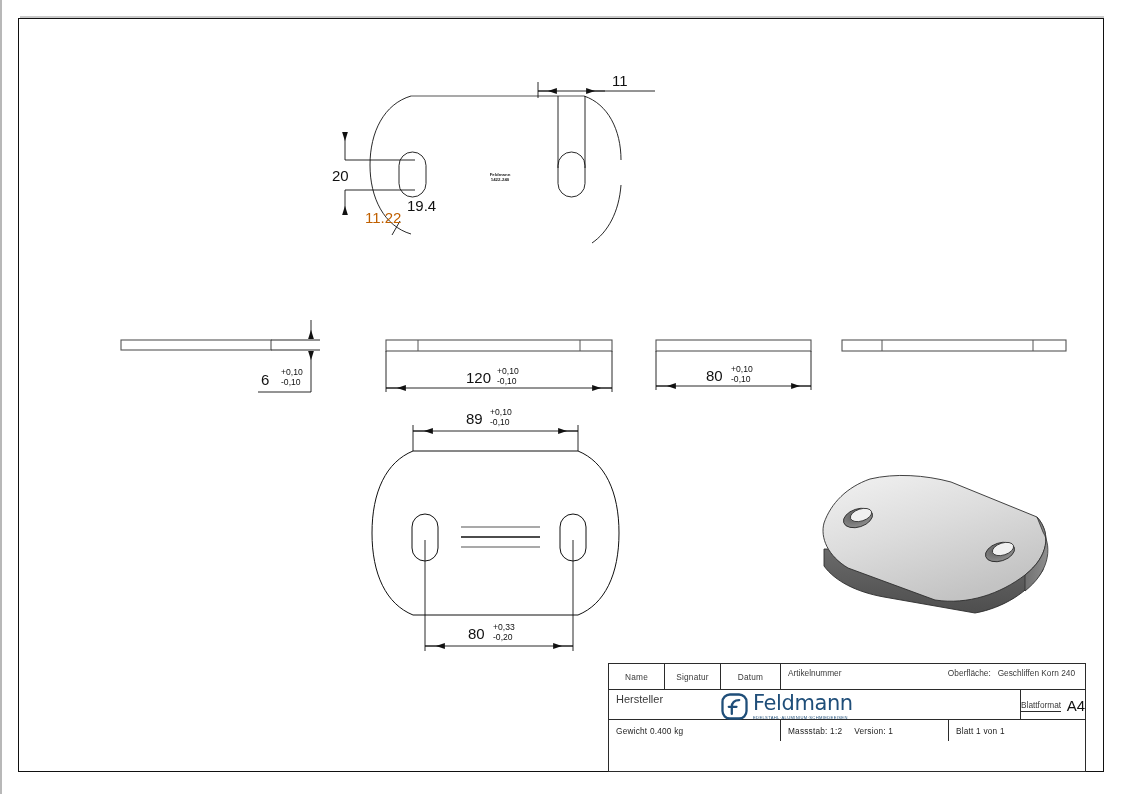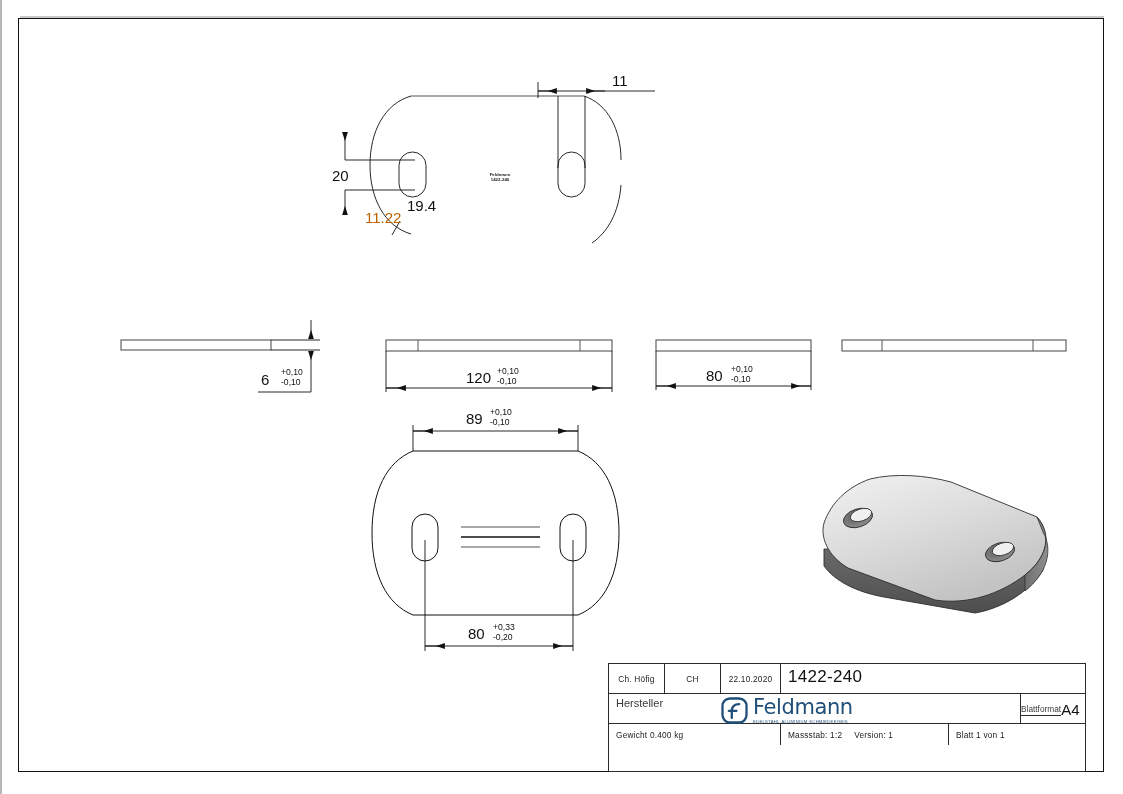--- a/index.html
+++ b/index.html
@@ -33,21 +33,21 @@
   .t-sm2{font-size:8.3px;color:#222;letter-spacing:.2px;}
   .t-art{font-size:8.3px;color:#3a3a3a;position:absolute;left:7px;top:4px;}
   .t-obf{font-size:8.3px;color:#3a3a3a;position:absolute;right:10px;top:4px;white-space:nowrap;}
   .t-artnum{font-size:17px;color:#111;position:absolute;left:7px;top:3px;letter-spacing:.3px;}
   .t-werk-l{font-size:8.3px;color:#3a3a3a;position:absolute;left:7px;top:3px;}
   .t-werk-v{font-size:8.3px;color:#222;position:absolute;left:7px;top:17px;}
   .t-hers{font-size:11px;color:#3a3a3a;position:absolute;left:7px;top:3px;}
   .c-blatt{width:64px;flex-direction:row;align-items:center;justify-content:flex-start;}
   .bf-lbl{font-size:8.3px;color:#3a3a3a;height:14px;line-height:14px;width:100%;text-align:center;
           border-bottom:1.1px solid #2b2b2b;box-sizing:border-box;}
-  .bf-val{font-size:15px;color:#111;height:16px;line-height:17px;width:100%;text-align:left;}
+  .bf-val{font-size:15px;color:#111;height:16px;line-height:17px;width:100%;text-align:right;}
 
   
   .logo-wrap{position:absolute;left:112px;top:3px;display:flex;align-items:center;gap:5px;}
   .logo-mark{width:27px;height:27px;}
   .logo-txt{display:flex;flex-direction:column;line-height:1;}
   .logo-name{font-size:21px;color:#1f4e79;letter-spacing:-0.4px;font-family:"DejaVu Sans",sans-serif;}
   .logo-tag{font-size:4.1px;color:#1f4e79;letter-spacing:.35px;margin-top:2px;}
 
   .dimtxt{position:absolute;font-size:15px;color:#111;font-family:"Liberation Sans",sans-serif;white-space:nowrap;}
   .tol{position:absolute;font-size:8.6px;color:#111;line-height:9.6px;white-space:nowrap;}
@@ -254,35 +254,40 @@
 </div>
 
 <div class="dimtxt" style="left:468px;top:625px;">80</div>
 <div class="tol" style="left:493px;top:623px;">
   <span>+0,33</span><br>
   <span>-0,20</span>
 </div>
 
 <div class="tblock">
 
-
-  <div class="tb-row tb-r2">
+  <div class="tb-row tb-r1">
     <div class="tb-cell c-name vline">
-      <span class="t-sm2">Ch. Höfig</span>
+      <span class="t-sm">Name</span>
       </div>
     <div class="tb-cell c-sig vline">
-      <span class="t-sm2">CH</span>
+      <span class="t-sm">Signatur</span>
       </div>
     <div class="tb-cell c-date vline">
-      <span class="t-sm2">22.10.2020</span>
+      <span class="t-sm">Datum</span>
       </div>
     <div class="tb-cell c-rest">
-      <span class="t-artnum">1422-240</span>
+      <span class="t-art">Artikelnummer</span>
+      <span class="t-obf">
+        <span>Oberfläche:</span>
+        &nbsp;
+        <span>Geschliffen Korn 240</span>
+      </span>
     </div>
   </div>
+
 
   <div class="tb-row tb-r3">
     <div class="tb-cell vline" style="flex:1;">
       <span class="t-hers">Hersteller</span>
       <div class="logo-wrap">
         <svg class="logo-mark" viewBox="0 0 40 40" xmlns="http://www.w3.org/2000/svg">
           <rect x="2.2" y="2.2" width="35.6" height="35.6" rx="11" ry="11" fill="none" stroke="#1f4e79" stroke-width="3.4"></rect>
           <path d="M27,10.5 C20,10.5 16,14 16,20.5 L16,31
                    M11.5,20.5 L23,20.5" fill="none" stroke="#1f4e79" stroke-width="3.4" stroke-linecap="round"></path>
         </svg>

